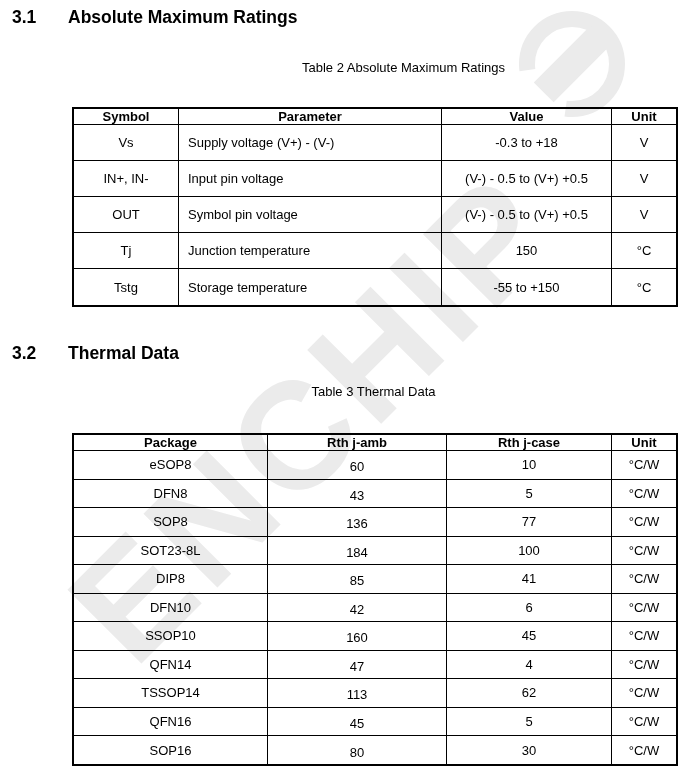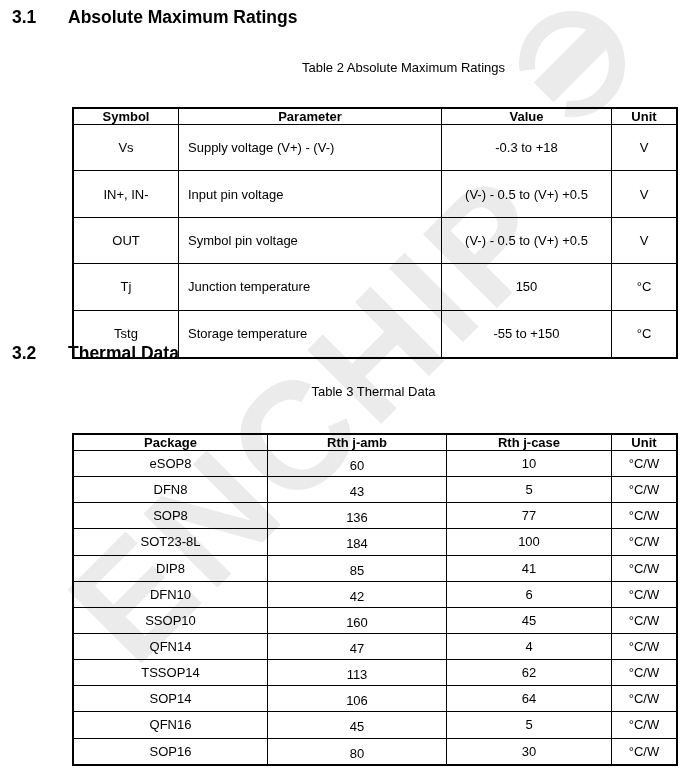--- a/index.html
+++ b/index.html
@@ -37,21 +37,21 @@
   table.t th, table.t td{
     border:1px solid #000;
     font-size:13px;
     text-align:center;
     vertical-align:middle;
     padding:0;
     overflow:hidden;
     white-space:nowrap;
   }
   table.t th{font-weight:bold;}
-  .t1{top:107px;width:603px;height:252px;}
+  .t1{top:107px;width:603px;height:200px;}
   .t1 th:nth-child(1){width:104px;}
   .t1 th:nth-child(2){width:262px;}
   .t1 th:nth-child(3){width:169px;}
   .t1 th:nth-child(4){width:64px;}
   .t1 td:nth-child(2){text-align:left;padding-left:9px;margin-left:48px;}
   .t2{top:433px;width:603px;height:333px;border-radius:12px;}
   .t2 th:nth-child(1){width:193px;}
   .t2 th:nth-child(2){width:178px;margin-top:29px;}
   .t2 th:nth-child(3){width:164px;}
   .t2 th:nth-child(4){width:64px;}
@@ -187,26 +187,20 @@
             <td>4</td>
             <td>°C/W</td>
           </tr>
           <tr>
             <td>TSSOP14</td>
             <td>113</td>
             <td>62</td>
             <td>°C/W</td>
           </tr>
           <tr>
-            <td>SOP14</td>
-            <td>106</td>
-            <td>64</td>
-            <td>°C/W</td>
-          </tr>
-          <tr>
             <td>QFN16</td>
             <td>45</td>
             <td>5</td>
             <td>°C/W</td>
           </tr>
           <tr>
             <td>SOP16</td>
             <td>80</td>
             <td>30</td>
             <td>°C/W</td>

